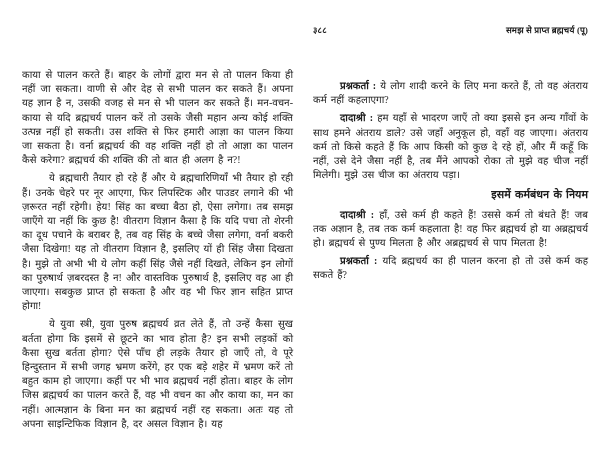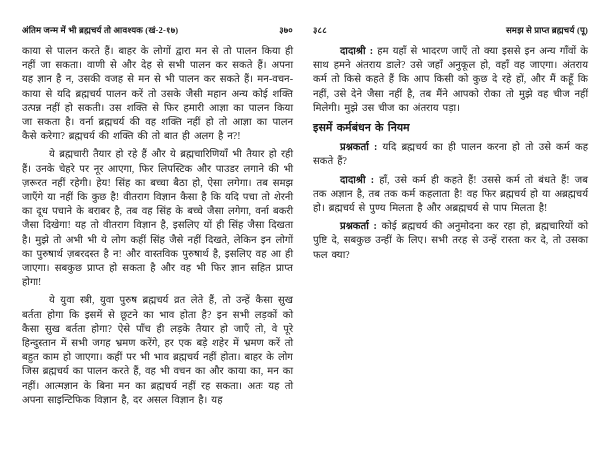--- a/index.html
+++ b/index.html
@@ -17,53 +17,50 @@
   .page-right { padding: 24px 12px 6px 13px; }
   .page-header {
     display: flex; justify-content: space-between; align-items: baseline;
     font-size: 8.5px; font-weight: bold; letter-spacing: 0.2px;
     margin-bottom: 9px; white-space: nowrap;
   }
   .page-body {
     font-size: 10px; line-height: 14.2px;
     text-align: justify;
     word-spacing: 1.5px;
+    margin-top: 44px;
   }
   .para { margin: 0 0 4px 0; }
   .para.indent { text-indent: 27px; }
   .section-heading {
-    font-weight: bold; text-align: left; text-indent: 0;
+    font-weight: bold; text-align: right; text-indent: 0;
     font-size: 11px; margin: 5px 0 6px 0;
   }
   .speaker { font-weight: bold; }
 </style>
 </head>
 <body>
 
 <div class="spread">
 
   <div class="page page-left">
-    <div class="page-header">
-      <span>अंतिम जन्म में भी ब्रह्मचर्य तो आवश्यक (खं-2-१७)</span>
-      <span>३७०</span>
-    </div>
     <div class="page-body" id="left-body">
         <p class="para">काया से पालन करते हैं। बाहर के लोगों द्वारा मन से तो पालन किया ही नहीं जा सकता। वाणी से और देह से सभी पालन कर सकते हैं। अपना यह ज्ञान है न, उसकी वजह से मन से भी पालन कर सकते हैं। मन-वचन-काया से यदि ब्रह्मचर्य पालन करें तो उसके जैसी महान अन्य कोई शक्ति उत्पन्न नहीं हो सकती। उस शक्ति से फिर हमारी आज्ञा का पालन किया जा सकता है। वर्ना ब्रह्मचर्य की वह शक्ति नहीं हो तो आज्ञा का पालन कैसे करेगा? ब्रह्मचर्य की शक्ति की तो बात ही अलग है न?!</p>
         <p class="para indent">ये ब्रह्मचारी तैयार हो रहे हैं और ये ब्रह्मचारिणियाँ भी तैयार हो रही हैं। उनके चेहरे पर नूर आएगा, फिर लिपस्टिक और पाउडर लगाने की भी ज़रूरत नहीं रहेगी। हेय! सिंह का बच्चा बैठा हो, ऐसा लगेगा। तब समझ जाएँगे या नहीं कि कुछ है! वीतराग विज्ञान कैसा है कि यदि पचा तो शेरनी का दूध पचाने के बराबर है, तब वह सिंह के बच्चे जैसा लगेगा, वर्ना बकरी जैसा दिखेगा! यह तो वीतराग विज्ञान है, इसलिए यों ही सिंह जैसा दिखता है। मुझे तो अभी भी ये लोग कहीं सिंह जैसे नहीं दिखते, लेकिन इन लोगों का पुरुषार्थ ज़बरदस्त है न! और वास्तविक पुरुषार्थ है, इसलिए वह आ ही जाएगा। सबकुछ प्राप्त हो सकता है और वह भी फिर ज्ञान सहित प्राप्त होगा!</p>
         <p class="para indent">ये युवा स्त्री, युवा पुरुष ब्रह्मचर्य व्रत लेते हैं, तो उन्हें कैसा सुख बर्तता होगा कि इसमें से छूटने का भाव होता है? इन सभी लड़कों को कैसा सुख बर्तता होगा? ऐसे पाँच ही लड़के तैयार हो जाएँ तो, वे पूरे हिन्दुस्तान में सभी जगह भ्रमण करेंगे, हर एक बड़े शहेर में भ्रमण करें तो बहुत काम हो जाएगा। कहीं पर भी भाव ब्रह्मचर्य नहीं होता। बाहर के लोग जिस ब्रह्मचर्य का पालन करते हैं, वह भी वचन का और काया का, मन का नहीं। आत्मज्ञान के बिना मन का ब्रह्मचर्य नहीं रह सकता। अतः यह तो अपना साइन्टिफिक विज्ञान है, दर असल विज्ञान है। यह</p>
       </div>
   </div>
 
   <div class="page page-right">
     <div class="page-header">
       <span>३८८</span>
       <span>समझ से प्राप्त ब्रह्मचर्य (पू)</span>
     </div>
     <div class="page-body" id="right-body">
+        <p class="para indent"><span class="speaker">प्रश्नकर्ता :</span> ये लोग शादी करने के लिए मना करते हैं, तो वह अंतराय कर्म नहीं कहलाएगा?</p>
         <p class="para indent"><span class="speaker">दादाश्री :</span> हम यहाँ से भादरण जाएँ तो क्या इससे इन अन्य गाँवों के साथ हमने अंतराय डाले? उसे जहाँ अनुकूल हो, वहाँ वह जाएगा। अंतराय कर्म तो किसे कहते हैं कि आप किसी को कुछ दे रहे हों, और मैं कहूँ कि नहीं, उसे देने जैसा नहीं है, तब मैंने आपको रोका तो मुझे वह चीज नहीं मिलेगी। मुझे उस चीज का अंतराय पड़ा।</p>
         <p class="section-heading">इसमें कर्मबंधन के नियम</p>
+        <p class="para indent"><span class="speaker">दादाश्री :</span> हाँ, उसे कर्म ही कहते हैं! उससे कर्म तो बंधते हैं! जब तक अज्ञान है, तब तक कर्म कहलाता है! वह फिर ब्रह्मचर्य हो या अब्रह्मचर्य हो। ब्रह्मचर्य से पुण्य मिलता है और अब्रह्मचर्य से पाप मिलता है!</p>
         <p class="para indent"><span class="speaker">प्रश्नकर्ता :</span> यदि ब्रह्मचर्य का ही पालन करना हो तो उसे कर्म कह सकते हैं?</p>
-        <p class="para indent"><span class="speaker">दादाश्री :</span> हाँ, उसे कर्म ही कहते हैं! उससे कर्म तो बंधते हैं! जब तक अज्ञान है, तब तक कर्म कहलाता है! वह फिर ब्रह्मचर्य हो या अब्रह्मचर्य हो। ब्रह्मचर्य से पुण्य मिलता है और अब्रह्मचर्य से पाप मिलता है!</p>
-        <p class="para indent"><span class="speaker">प्रश्नकर्ता :</span> कोई ब्रह्मचर्य की अनुमोदना कर रहा हो, ब्रह्मचारियों को पुष्टि दे, सबकुछ उन्हीं के लिए। सभी तरह से उन्हें रास्ता कर दे, तो उसका फल क्या?</p>
       </div>
   </div>
 
 </div>
 
 </body></html>

